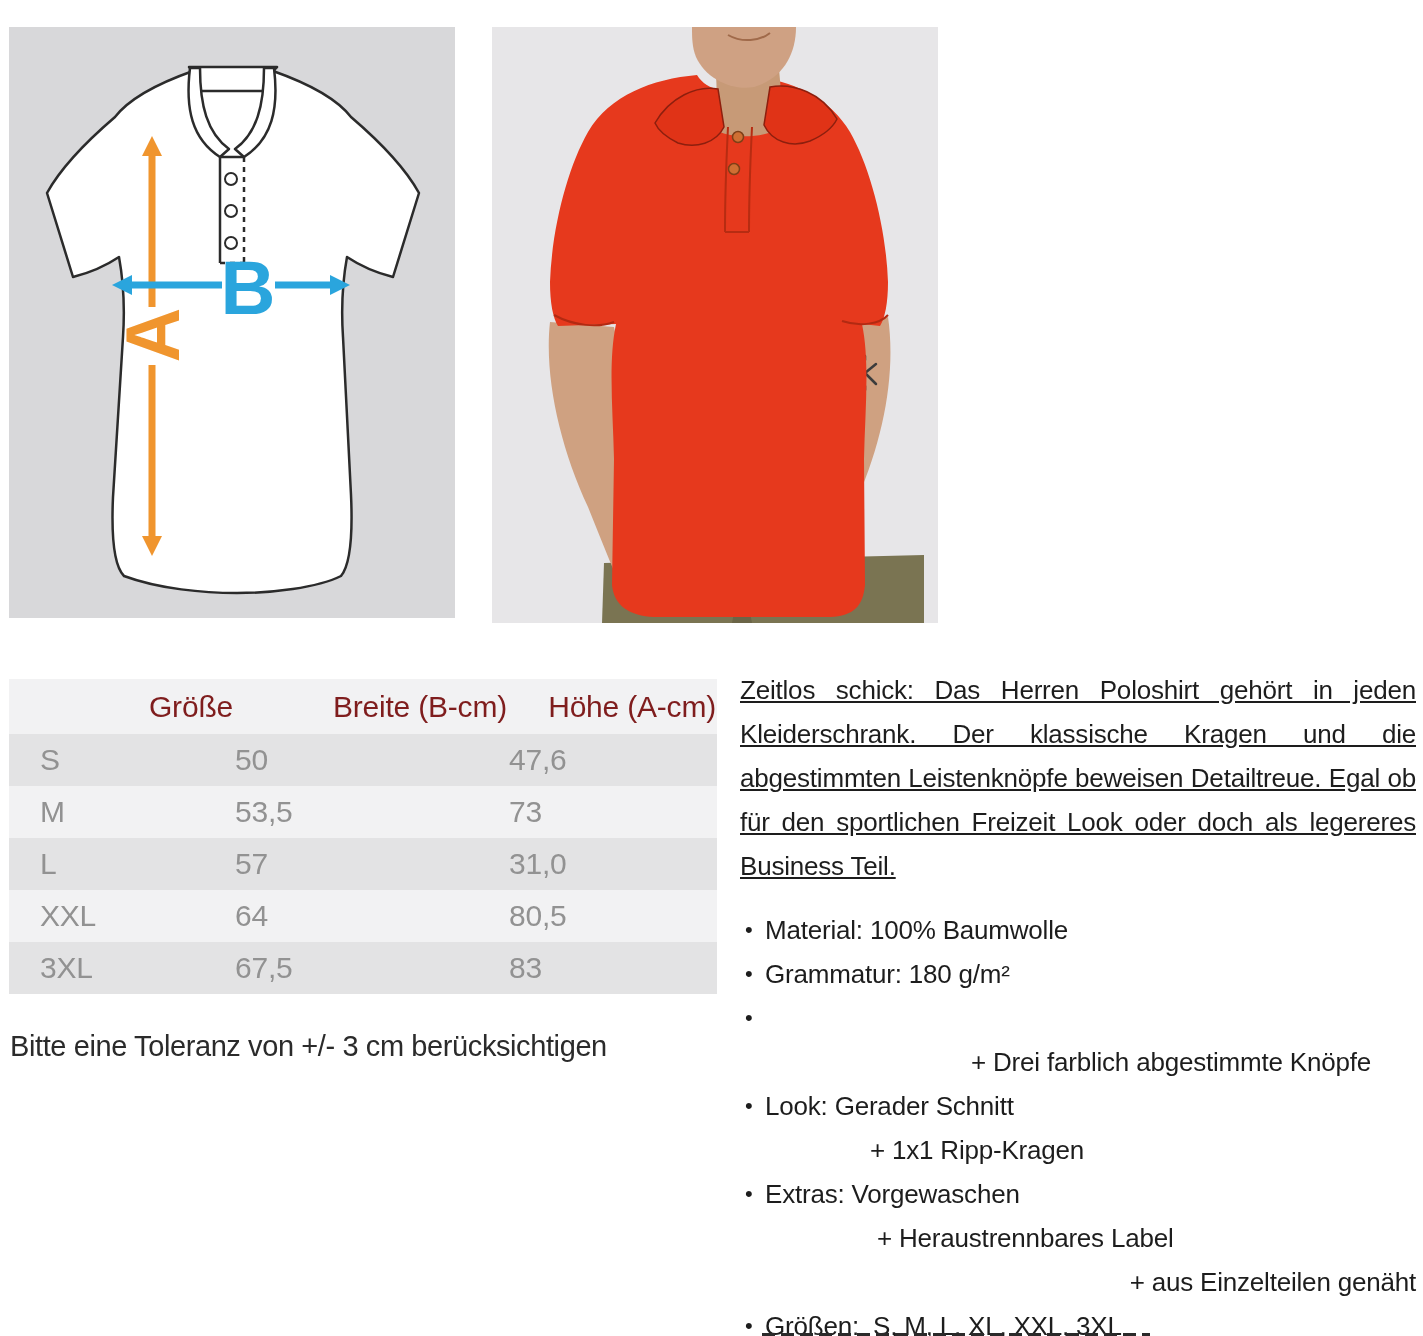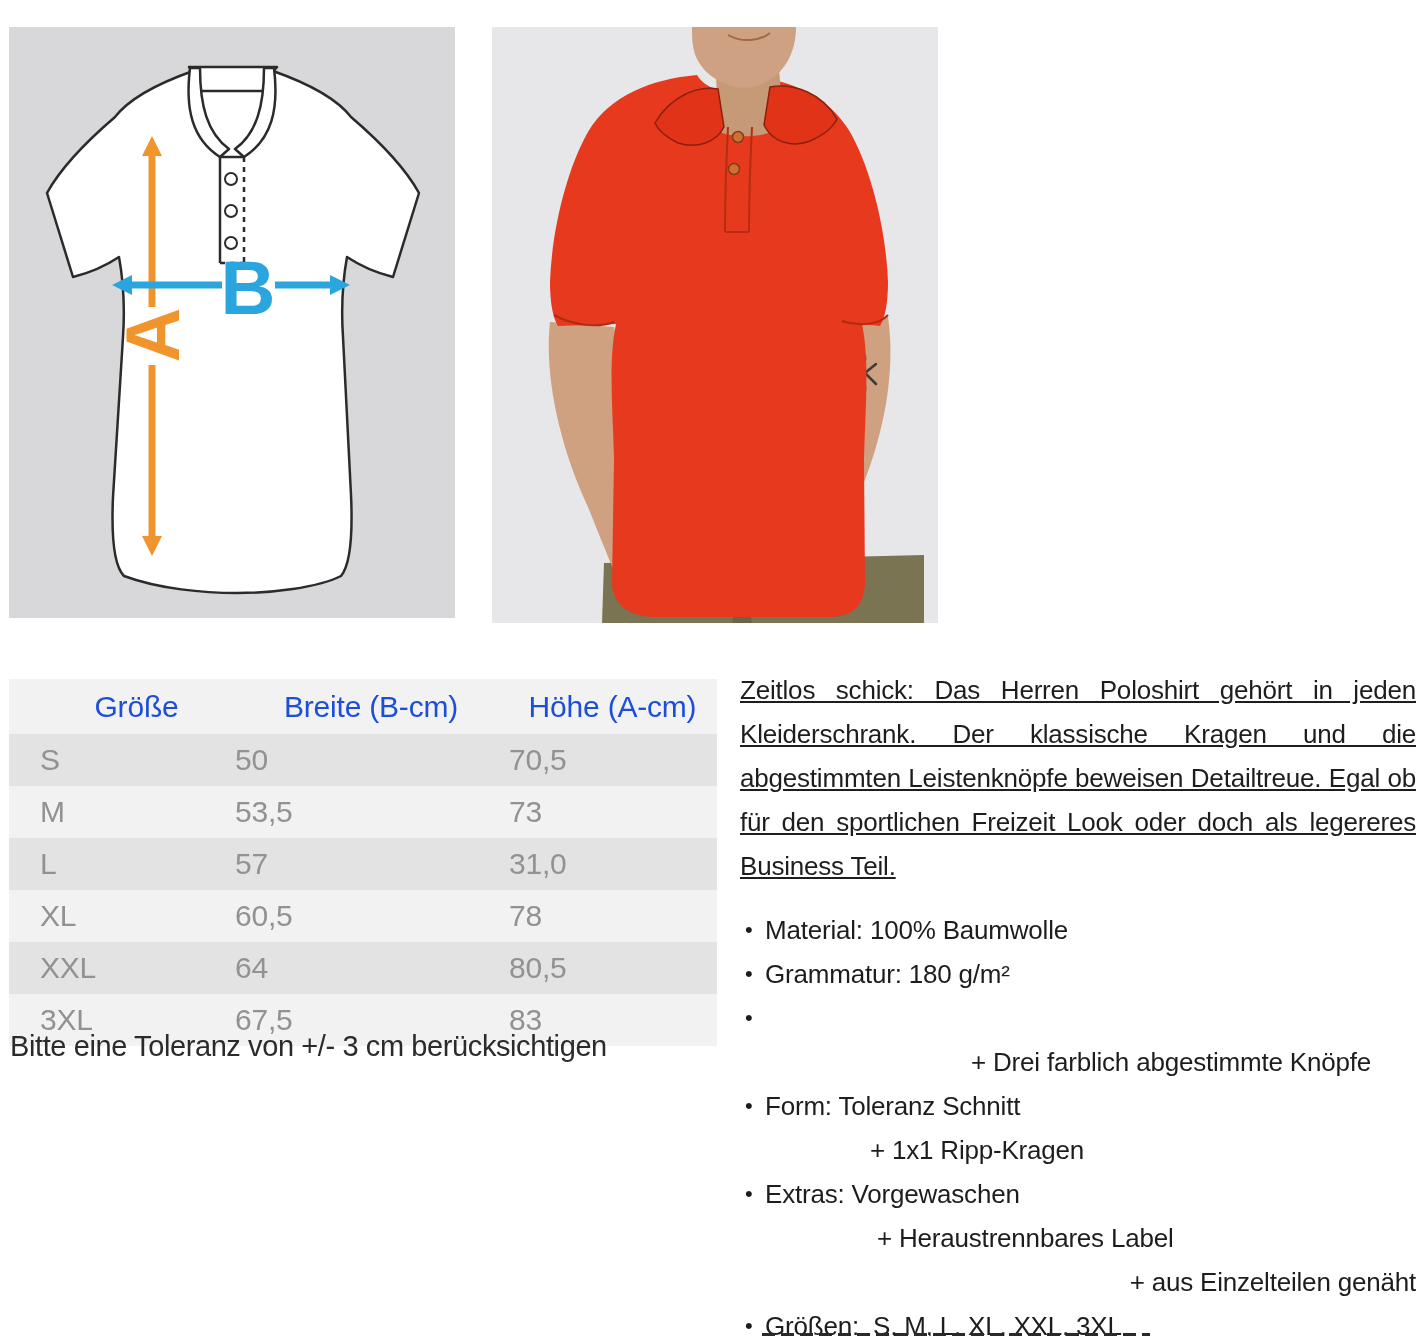--- a/index.html
+++ b/index.html
@@ -26,22 +26,22 @@
   
   .size-table-wrap{position:absolute;left:9px;top:679px;width:708px;}
   table.size-table{
     border-collapse:collapse;table-layout:fixed;width:708px;
     font-size:30px;color:#929292;letter-spacing:-0.2px;
   }
   table.size-table col.c1{width:225px;}
   table.size-table col.c2{width:274px;}
   table.size-table col.c3{width:209px;}
   table.size-table th{
-    font-weight:normal;text-align:center;height:53px;
-    background:#f2f2f3;color:#1d4ed8;
+    font-weight:normal;text-align:right;height:53px;
+    background:#f2f2f3;color:#7f1d1d;
   }
   table.size-table td{height:50px;}
   table.size-table th:first-child,
   table.size-table td:first-child{padding-left:31px;}
   table.size-table tbody tr:nth-child(odd) td{background:#e3e3e4;}
   table.size-table tbody tr:nth-child(even) td{background:#f2f2f3;}
 
   .tolerance-note{
     position:absolute;left:10px;top:1024px;
     font-size:29px;line-height:44px;color:#2b2b2b;
@@ -200,40 +200,35 @@
       <tr>
         <th>Größe</th>
         <th>Breite (B-cm)</th>
         <th>Höhe (A-cm)</th>
       </tr>
     </thead>
     <tbody>
   <tr>
     <td>S</td>
     <td>50</td>
-    <td>70,5</td>
+    <td>47,6</td>
   </tr>
 
   <tr>
     <td>M</td>
     <td>53,5</td>
     <td>73</td>
   </tr>
 
   <tr>
     <td>L</td>
     <td>57</td>
     <td>31,0</td>
   </tr>
 
-  <tr>
-    <td>XL</td>
-    <td>60,5</td>
-    <td>78</td>
-  </tr>
 
   <tr>
     <td>XXL</td>
     <td>64</td>
     <td>80,5</td>
   </tr>
 
   <tr>
     <td>3XL</td>
     <td>67,5</td>
@@ -258,21 +253,21 @@
 
   <div class="bullet-line" style="padding-left: 0px;">
     <span class="dot">•</span>
   </div>
 
   <div class="bullet-line" style="padding-left: 206px;">
     <span class="dot" style="visibility: hidden;">•</span><span class="bullet-text">+ Drei farblich abgestimmte Knöpfe</span>
   </div>
 
   <div class="bullet-line" style="padding-left: 0px;">
-    <span class="dot">•</span><span class="bullet-text">Form: Toleranz Schnitt</span>
+    <span class="dot">•</span><span class="bullet-text">Look: Gerader Schnitt</span>
   </div>
 
   <div class="bullet-line" style="padding-left: 105px; align-items: center;">
     <span class="dot" style="visibility: hidden;">•</span><span class="bullet-text">+ 1x1 Ripp-Kragen</span>
   </div>
 
   <div class="bullet-line" style="padding-left: 0px;">
     <span class="dot">•</span><span class="bullet-text">Extras: Vorgewaschen</span>
   </div>
 

